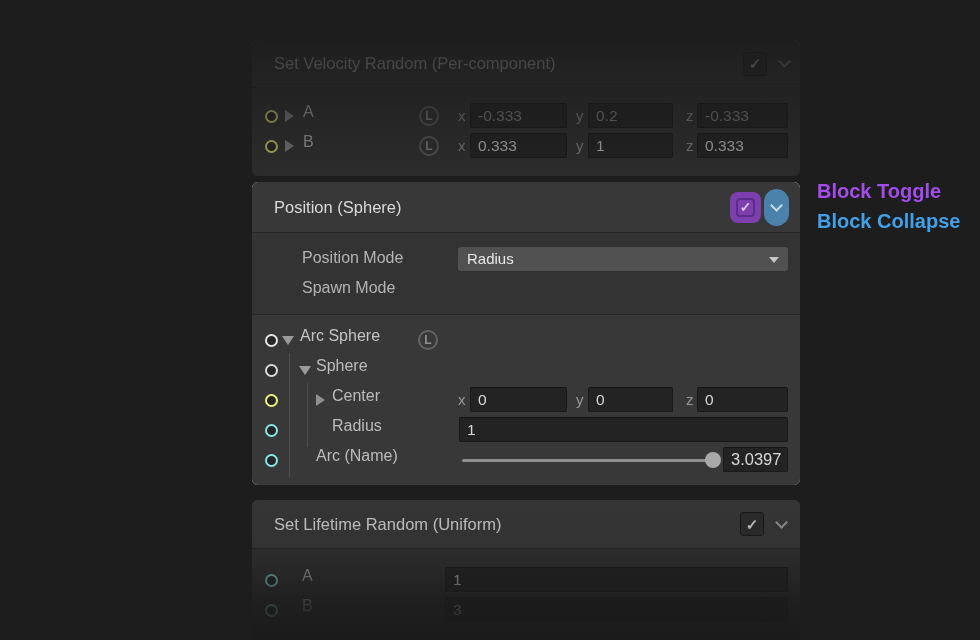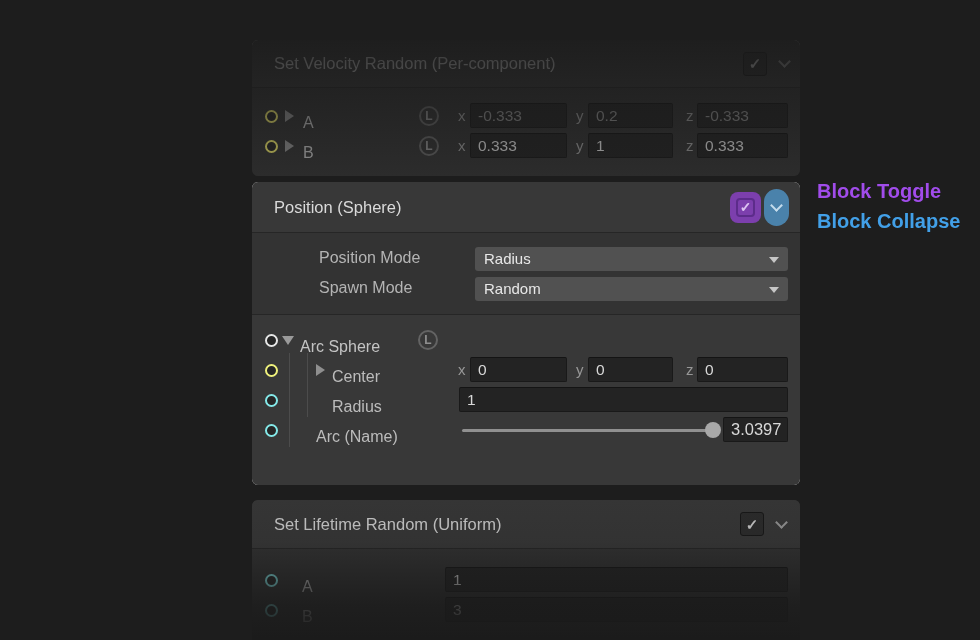--- a/index.html
+++ b/index.html
@@ -13,23 +13,23 @@
   .ann-purple { color:#a14ceb; }
   .ann-blue  { color:#42a0e8; }
 
   
   .block { position:absolute; left:252px; width:548px; background:#333333; border-radius:6px; overflow:hidden; }
   .hdr { display:flex; align-items:center; padding:0 11px 0 22px; background:#383838; }
   .hdr-title { flex:1; font-size:16.5px; color:#d6d6d6; }
   .divider { height:1px; background:#262626; }
 
   .row, .srow { position:relative; height:30px; }
-  .srow { height:28px; margin-bottom:2px;margin-left:17px; }
-
-  .plabel { position:absolute; top:13px; font-size:16px; color:#bcbcbc; white-space:nowrap; }
+  .srow { height:28px; margin-bottom:2px; }
+
+  .plabel { position:absolute; top:2px; font-size:16px; color:#bcbcbc; white-space:nowrap; }
   .slabel { position:absolute; left:50px; top:4px; font-size:16px; color:#b4b4b4; }
 
   .port { position:absolute; top:9px; width:13px; height:13px; border-radius:50%;
           border:2.5px solid #e8e26a; background:#262626; }
 
   .tri-right { position:absolute; top:9px; width:0; height:0;
                border-top:6px solid transparent; border-bottom:6px solid transparent;
                border-left:9px solid #8f8f8f; }
   .tri-down  { position:absolute; top:11px; width:0; height:0;
                border-left:6px solid transparent; border-right:6px solid transparent;
@@ -153,36 +153,38 @@
     <div class="sec-settings">
       <div class="srow">
         <span class="slabel">Position Mode</span>
         <div class="dd">
           <span>Radius</span>
           <span class="dd-caret"></span>
         </div>
       </div>
       <div class="srow">
         <span class="slabel">Spawn Mode</span>
-        <div class="dd">
-          <span>Random</span>
-          <span class="dd-caret"></span>
-        </div>
       </div>
     </div>
     <div class="divider"></div>
 
     <div class="sec-props">
       <div class="row">
         <span class="port" style="left:13px;border-color:#e6e6e6"></span>
         <span class="tri-down" style="left:30px"></span>
         <span class="plabel" style="left:48px;color:#c4c4c4">Arc Sphere</span>
         <span class="lock" style="left:166px">
             <span>L</span>
           </span>
+      </div>
+      <div class="row">
+        <span class="port" style="left:13px;border-color:#dadada"></span>
+        <span class="guide" style="left:37px"></span>
+        <span class="tri-down" style="left:47px"></span>
+        <span class="plabel" style="left:64px">Sphere</span>
       </div>
       <div class="row">
         <span class="port" style="left:13px;border-color:#eef07c"></span>
         <span class="guide" style="left:37px"></span>
         <span class="guide" style="left:55px"></span>
         <span class="tri-right" style="left:64px"></span>
         <span class="plabel" style="left:80px">Center</span>
         <span class="ax" style="left:206px">x</span>
         <span class="f" style="left:218px;width:97px">0</span>
         <span class="ax" style="left:324px">y</span>

